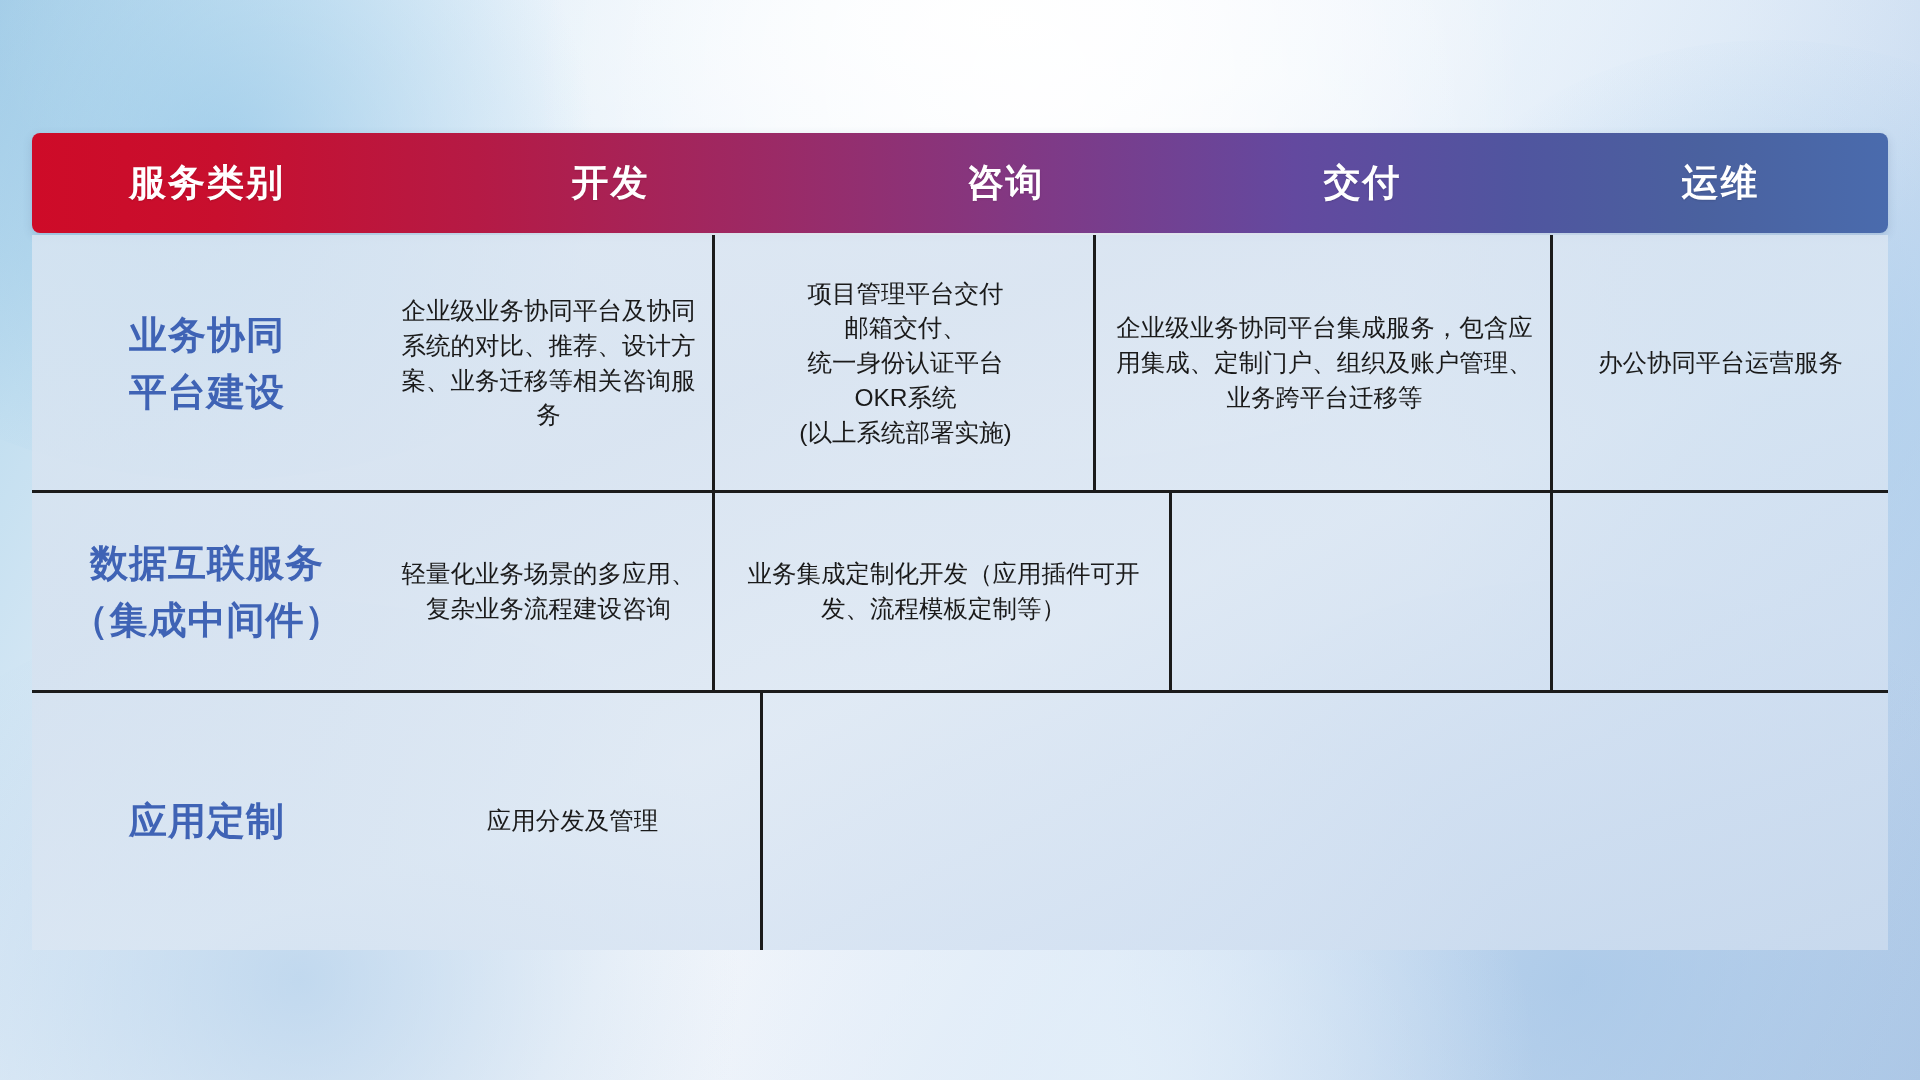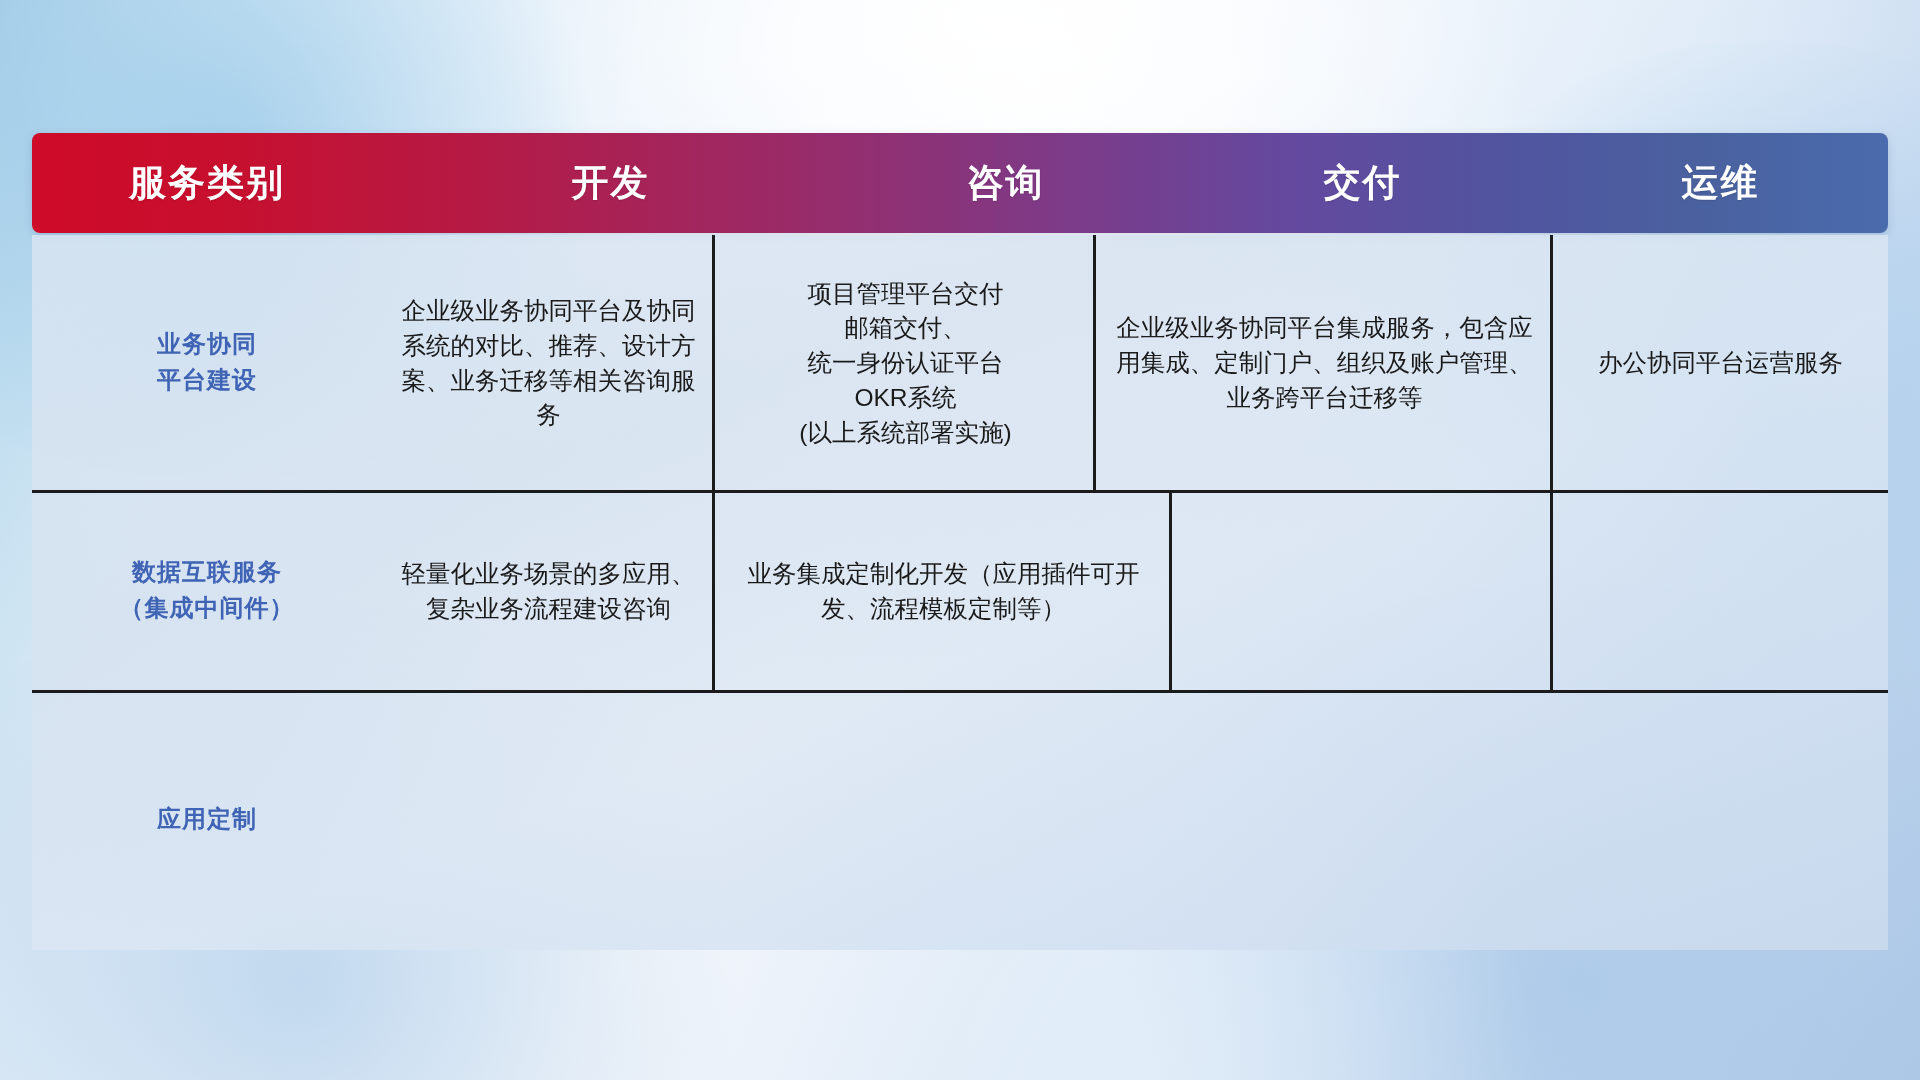--- a/index.html
+++ b/index.html
@@ -115,24 +115,23 @@
     position: absolute;
     right: 0;
     top: 0;
     bottom: 0;
     width: 3px;
     background: #1b1b1b;
   }
   .cat {
     color: #3f63b5;
     font-weight: 700;
-    font-size: 24px;
+    font-size: 38px;
     line-height: 1.5;
     letter-spacing: 1px;
-    font-family: Liberation Mono, monospace;
   }
 
   .r1 { height: 257px; }
   .r2 { height: 200px; }
   .r3 { height: 258px; }
 
   
   .c1 { width: 350px; }
   .c2 { width: 333px; }
   .c3 { width: 457px; }
@@ -172,17 +171,18 @@
     <div class="tr r2">
       <div class="td c1 cat">数据互联服务<br>（集成中间件）</div>
       <div class="td c2 rule">轻量化业务场景的多应用、复杂业务流程建设咨询</div>
       <div class="td c3 rule">业务集成定制化开发（应用插件可开发、流程模板定制等）</div>
       <div class="td c4 rule"></div>
       <div class="td c5"></div>
     </div>
 
     <div class="tr r3">
       <div class="td c1 cat">应用定制</div>
+      <div class="td c4 rule">应用分发及管理</div>
       <div class="td c5"></div>
     </div>
 
   </div>
 </div>
 
 </body></html>

